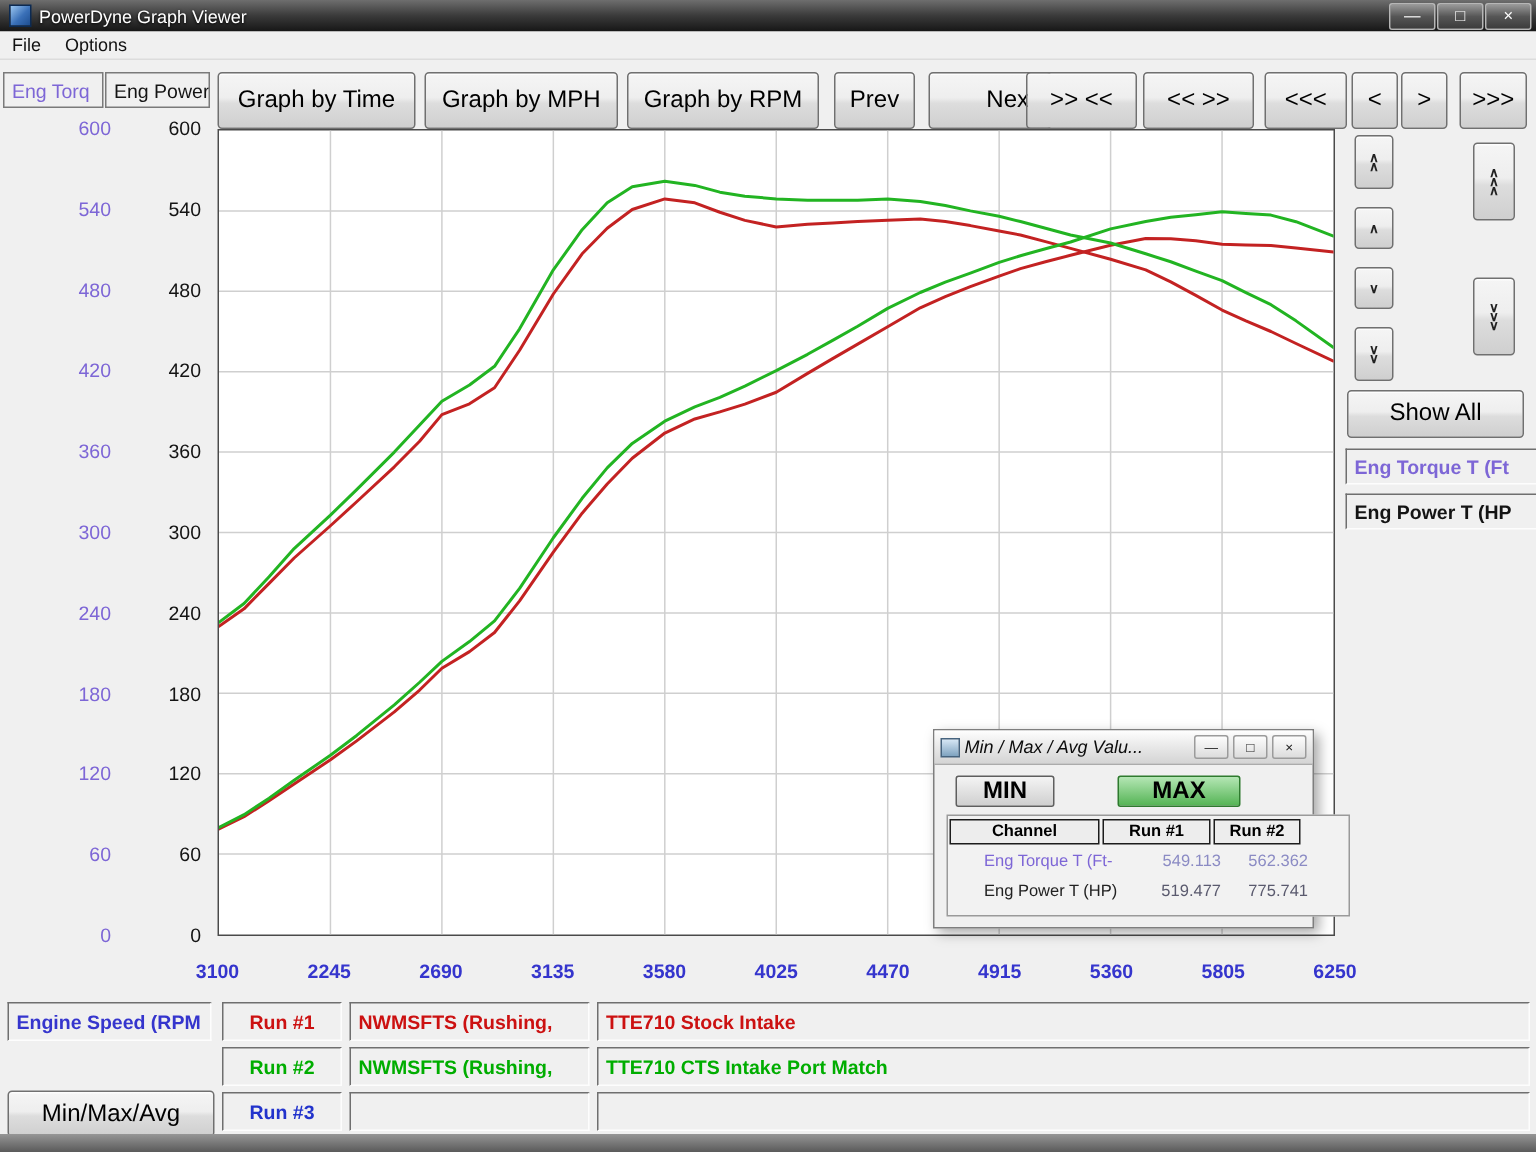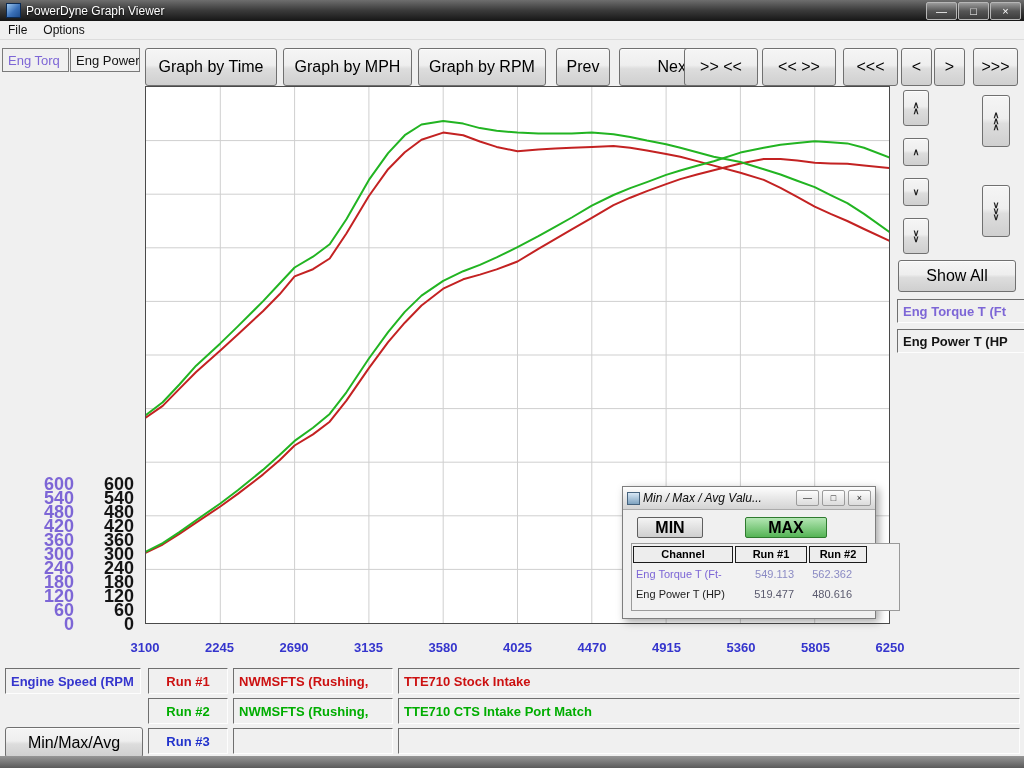--- a/index.html
+++ b/index.html
@@ -17,21 +17,21 @@
 
   
   .btn{position:absolute;display:flex;align-items:center;justify-content:center;font-size:16px;color:#000;border:1px solid #707070;border-radius:3px;background:linear-gradient(#f5f5f5,#eeeeee 45%,#dddddd 55%,#cfcfcf);box-shadow:inset 0 1px 0 rgba(255,255,255,.8);white-space:nowrap;}
 
   
   .axis-tab{position:absolute;top:48px;height:24px;display:flex;align-items:center;padding:0 5px;border:1px solid #7a7a7a;background:#f0f0f0;font-size:13px;white-space:nowrap;overflow:hidden;box-sizing:border-box;}
   #tab-torque{left:2px;width:67px;}
   #tab-power{left:70px;width:70px;}
 
   
-  .ycol{position:absolute;top:79px;width:46px;height:552px;display:flex;flex-direction:column;justify-content:flex-end;align-items:flex-end;font-size:18px;font-weight:bold;}
+  .ycol{position:absolute;top:79px;width:46px;height:552px;display:flex;flex-direction:column;justify-content:space-between;align-items:flex-end;font-size:13px;font-weight:normal;}
   #ycol-left{left:28px;}
   #ycol-right{left:88px;}
   .ycol span{height:14px;line-height:14px;}
   #xrow{position:absolute;left:120px;top:640px;width:795px;display:flex;justify-content:space-between;font-size:13px;font-weight:bold;}
   #xrow span{width:50px;text-align:center;}
 
   
   #chart{position:absolute;left:145px;top:86px;width:745px;height:538px;background:#fff;border:1px solid #4a4a4a;box-sizing:border-box;}
   #plot{display:block;width:743px;height:536px;}
 
@@ -46,21 +46,21 @@
   #mm-titlebar{display:flex;align-items:center;gap:3px;height:22px;padding:0 4px;background:linear-gradient(#fefefe,#eaeaea 45%,#d4d4d4);border-bottom:1px solid #ababab;}
   .mm-icon{width:11px;height:11px;border:1px solid #46637e;background:linear-gradient(#d7e7f5,#7fa3c0);}
   #mm-title{flex:1;font-size:12px;color:#0c0c0c;white-space:nowrap;overflow:hidden;font-style:italic;}
   .mm-btn{width:21px;height:14px;display:flex;align-items:center;justify-content:center;font-size:9px;color:#222;background:linear-gradient(#fdfdfd,#dcdcdc);border:1px solid #9b9b9b;border-radius:2px;}
   .btn2{position:absolute;top:30px;height:19px;display:flex;align-items:center;justify-content:center;font-size:16px;font-weight:bold;border:1px solid #5f5f5f;border-radius:2px;color:#000;}
   #mm-min{left:14px;width:64px;background:linear-gradient(#f4f4f4,#cfcfcf);}
   #mm-max{left:122px;width:80px;border-color:#2e7a2e;}
   #mm-table{position:absolute;left:8px;top:56px;width:269px;height:68px;border:1px solid #9a9a9a;background:#f2f2f2;box-sizing:border-box;}
   #mm-header{display:grid;grid-template-columns:100px 72px 58px;gap:2px;padding:2px 1px 1px 1px;}
   #mm-header div{height:15px;line-height:14px;text-align:center;font-size:11px;font-weight:bold;color:#000;background:#ededed;border:1px solid #1c1c1c;}
-  .mm-row{display:grid;grid-template-columns:100px 72px 58px;height:20px;align-items:center;font-size:11px;}
+  .mm-row{display:grid;grid-template-columns:100px 72px 58px;height:20px;align-items:center;font-size:11px;margin-left:20px;}
   .mm-row .ch{padding-left:4px;white-space:nowrap;overflow:hidden;}
   .mm-row .v{text-align:right;padding-right:10px;}
 
   
   .field{position:absolute;height:26px;display:flex;align-items:center;padding:0 5px;font-size:13px;font-weight:bold;white-space:nowrap;overflow:hidden;background:#f0f0f0;border:1px solid;border-color:#6f6f6f #fdfdfd #fdfdfd #6f6f6f;box-sizing:border-box;}
   #xchannel{left:5px;top:668px;width:136px;}
   #minmaxavg{left:5px;top:727px;width:136px;height:29px;}
 </style>
 </head>
 <body>
@@ -199,21 +199,21 @@
         </div>
       <div id="mm-rows">
           <div class="mm-row">
             <div class="ch" style="color: rgb(125, 102, 214);">Eng Torque T (Ft-</div>
             <div class="v" style="color: rgb(139, 139, 196);">549.113</div>
             <div class="v" style="color: rgb(139, 139, 196);">562.362</div>
           </div>
           <div class="mm-row">
             <div class="ch" style="color: rgb(34, 34, 34);">Eng Power T (HP)</div>
             <div class="v" style="color: rgb(90, 90, 110);">519.477</div>
-            <div class="v" style="color: rgb(90, 90, 110);">480.616</div>
+            <div class="v" style="color: rgb(90, 90, 110);">775.741</div>
           </div>
         </div>
     </div>
   </div>
 
   <div class="field" id="xchannel" style="color: rgb(53, 53, 205);">Engine Speed (RPM</div>
   <div>
       <div class="field" style="left: 148px; top: 668px; width: 80px; color: rgb(204, 17, 17); justify-content: center;">Run #1</div>
       <div class="field" style="left: 233px; top: 668px; width: 160px; color: rgb(204, 17, 17);">NWMSFTS (Rushing,</div>
       <div class="field" style="left: 398px; top: 668px; width: 622px; color: rgb(204, 17, 17);">TTE710 Stock Intake</div>

